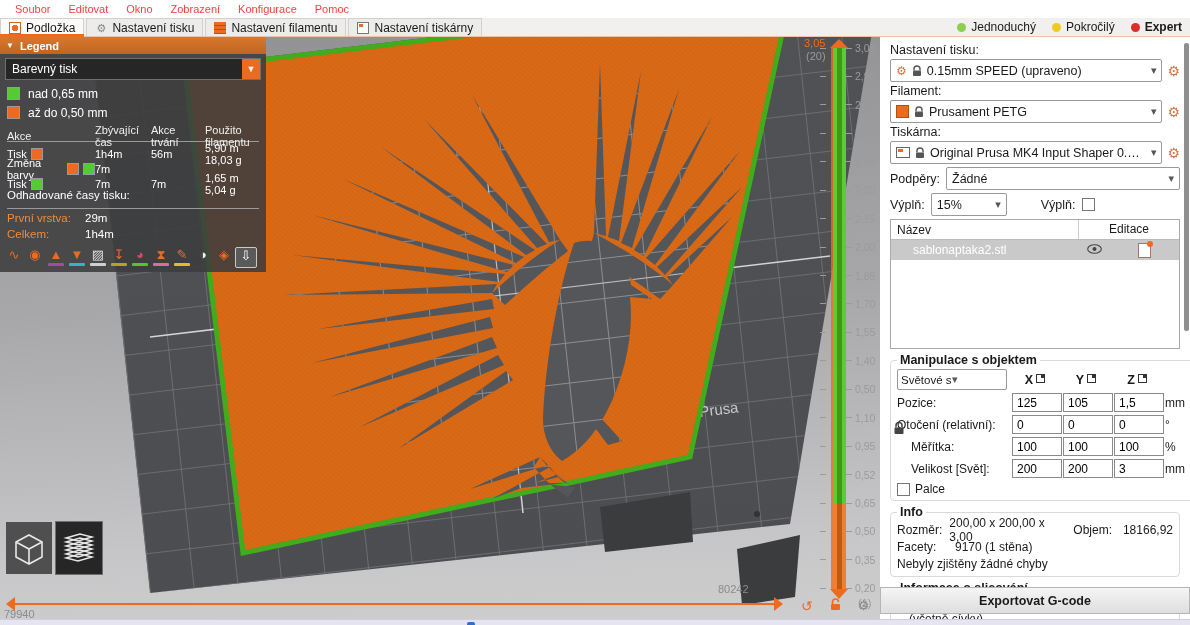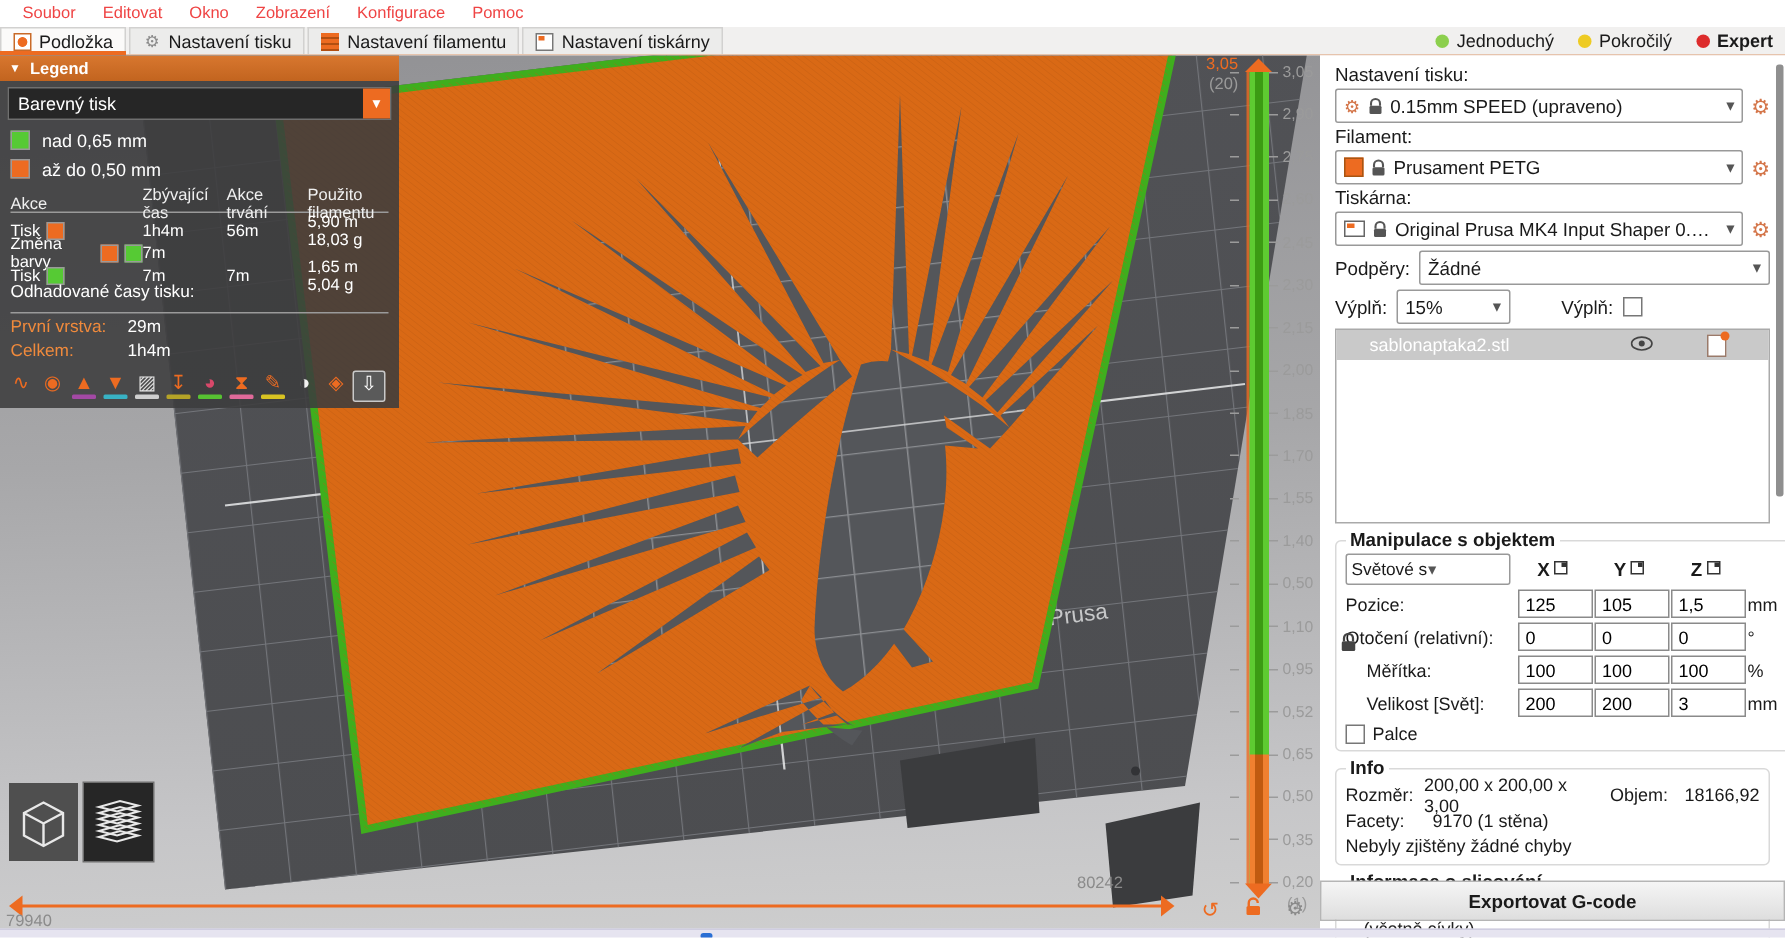--- a/index.html
+++ b/index.html
@@ -617,20 +617,24 @@
     <span style="font-size:12.5px">Výplň:</span>
     <div class="combo small">
       <span class="ctext">15%</span>
       <span class="chev">▾</span>
     </div>
     <span style="font-size:12.5px;margin-left:28px">Výplň:</span>
     <span class="checkbox"></span>
   </div>
 
   <div id="objtable">
+    <div id="objhead">
+      <span class="h1">Název</span>
+      <span class="h2">Editace</span>
+    </div>
     <div class="objrow">
       <span class="nm">sablonaptaka2.stl</span>
       <span class="eye">
         <svg width="15" height="10" viewBox="0 0 15 10">
             <ellipse cx="7.5" cy="5" rx="6.8" ry="4.3" fill="none" stroke="#444" stroke-width="1.1"></ellipse>
             <circle cx="7.5" cy="5" r="2" fill="#444"></circle>
           </svg>
       </span>
       <span class="edit">
           <span class="editdoc"></span>

